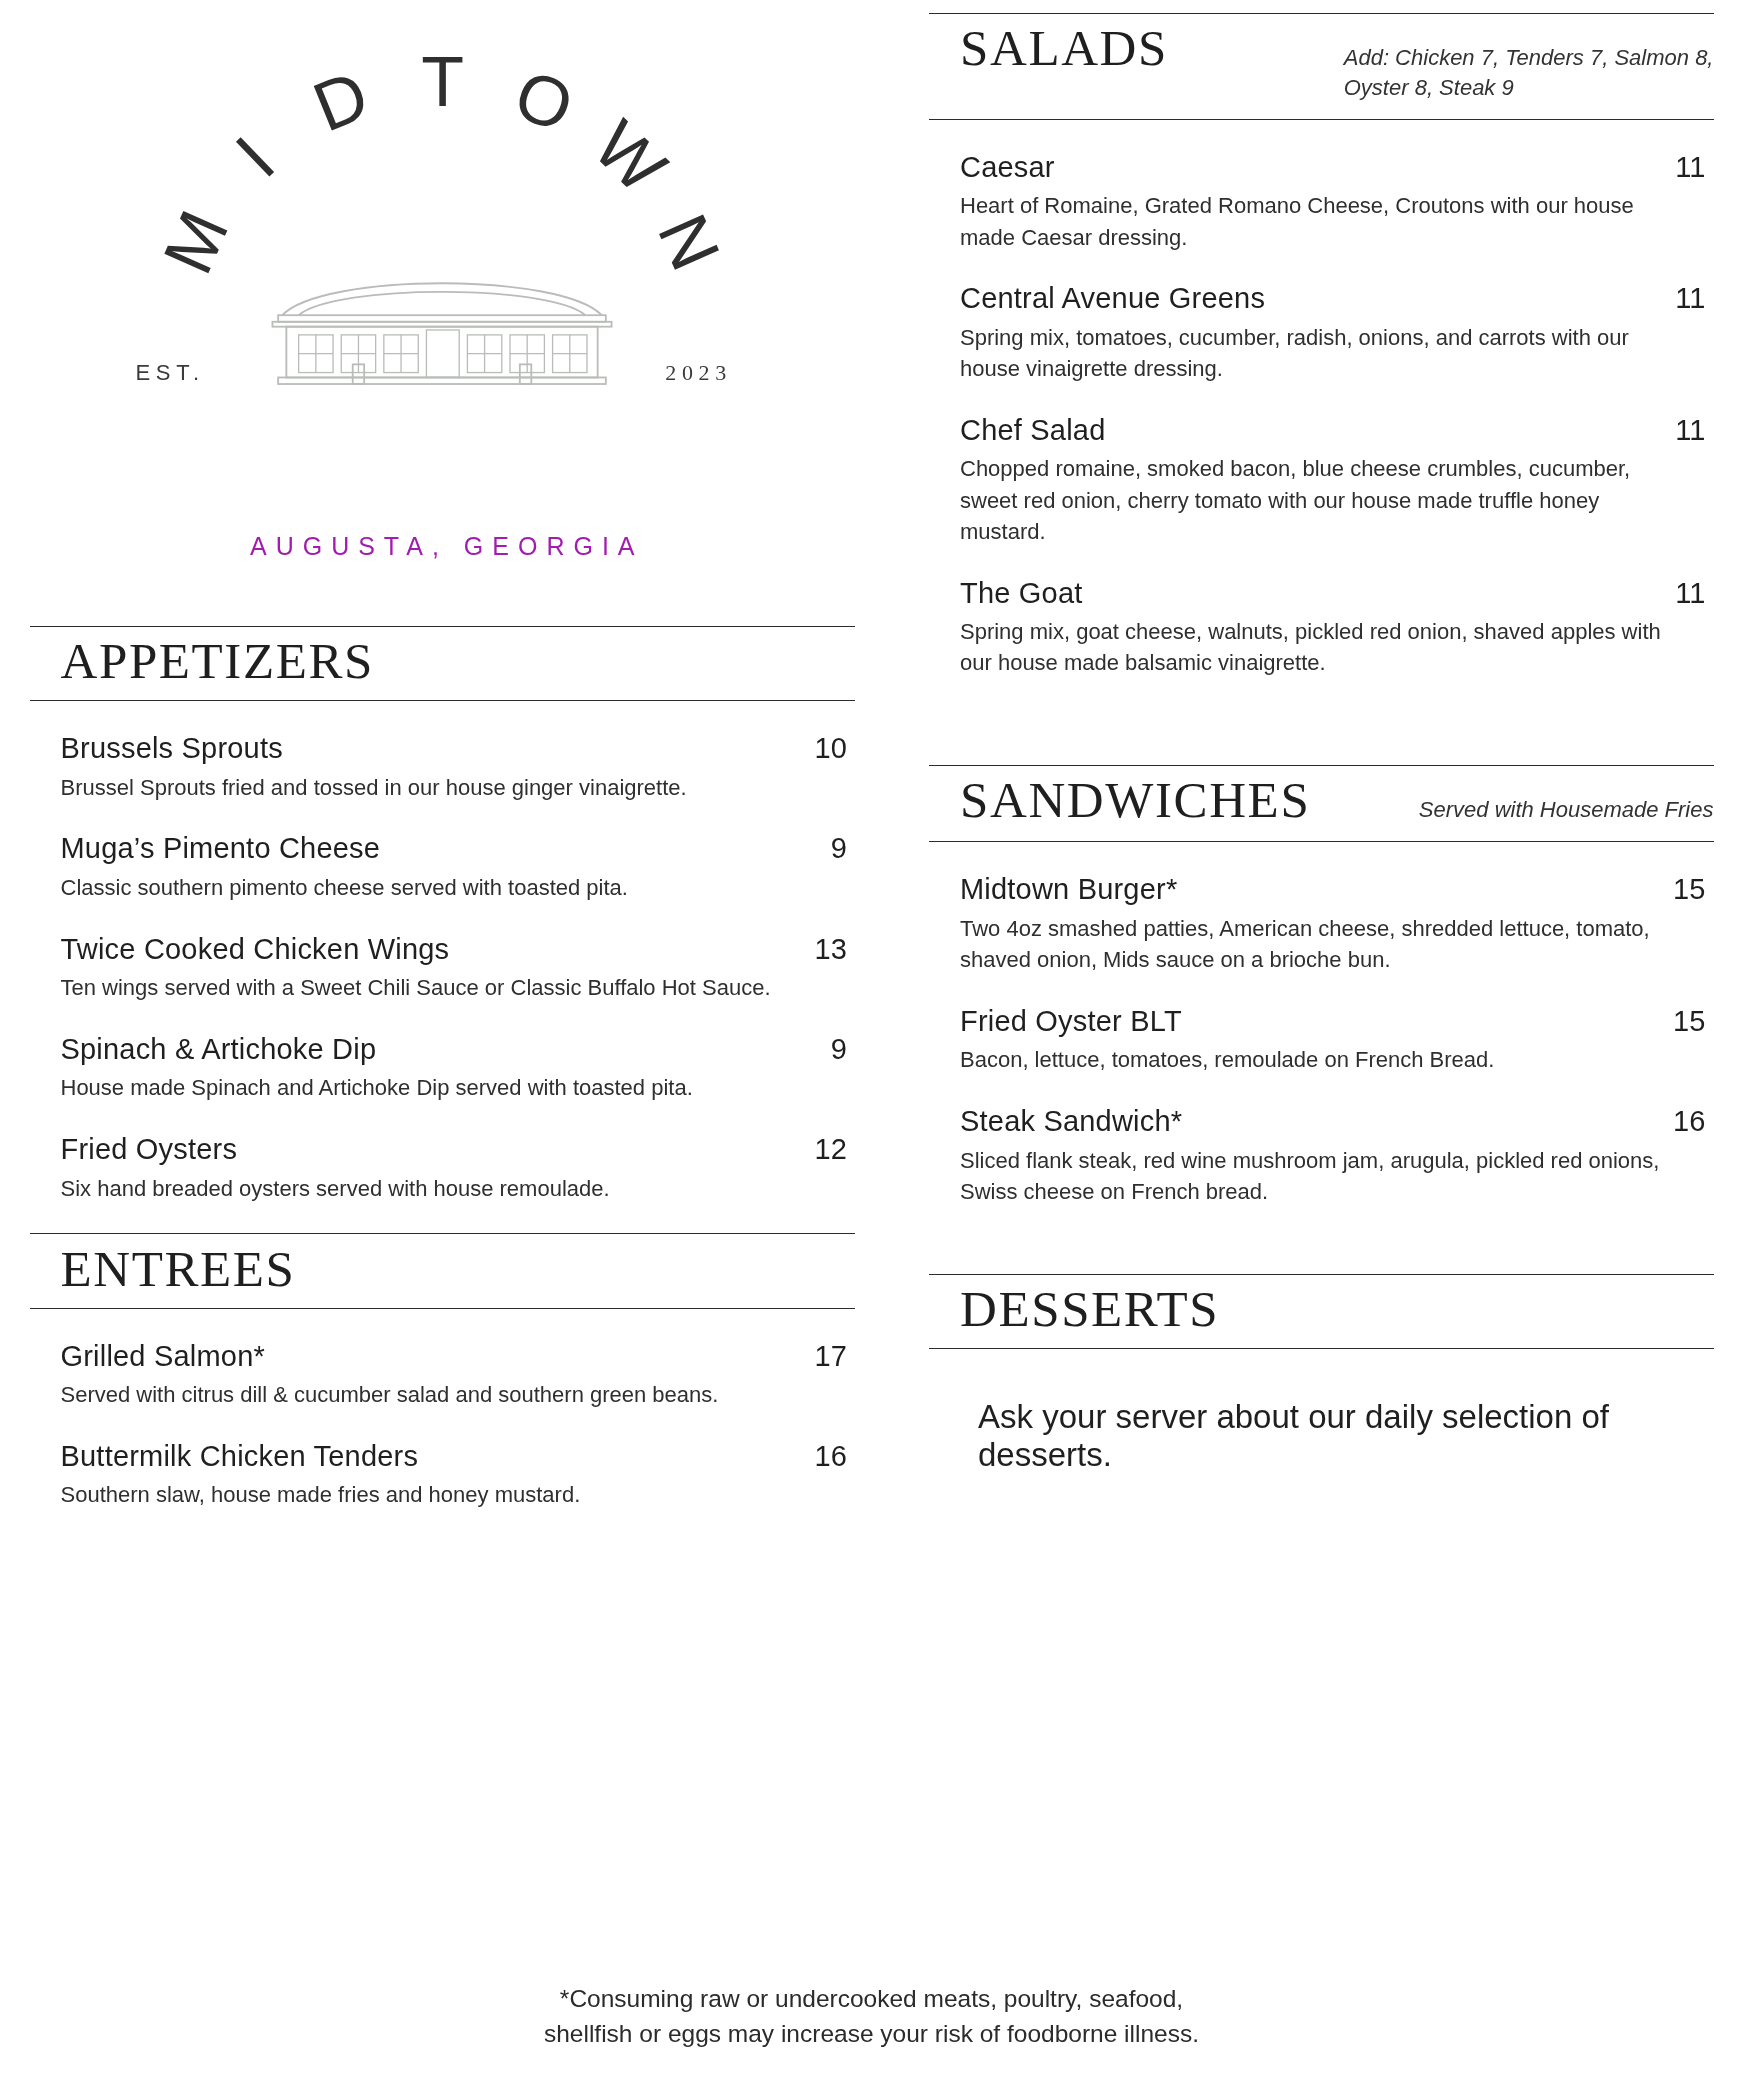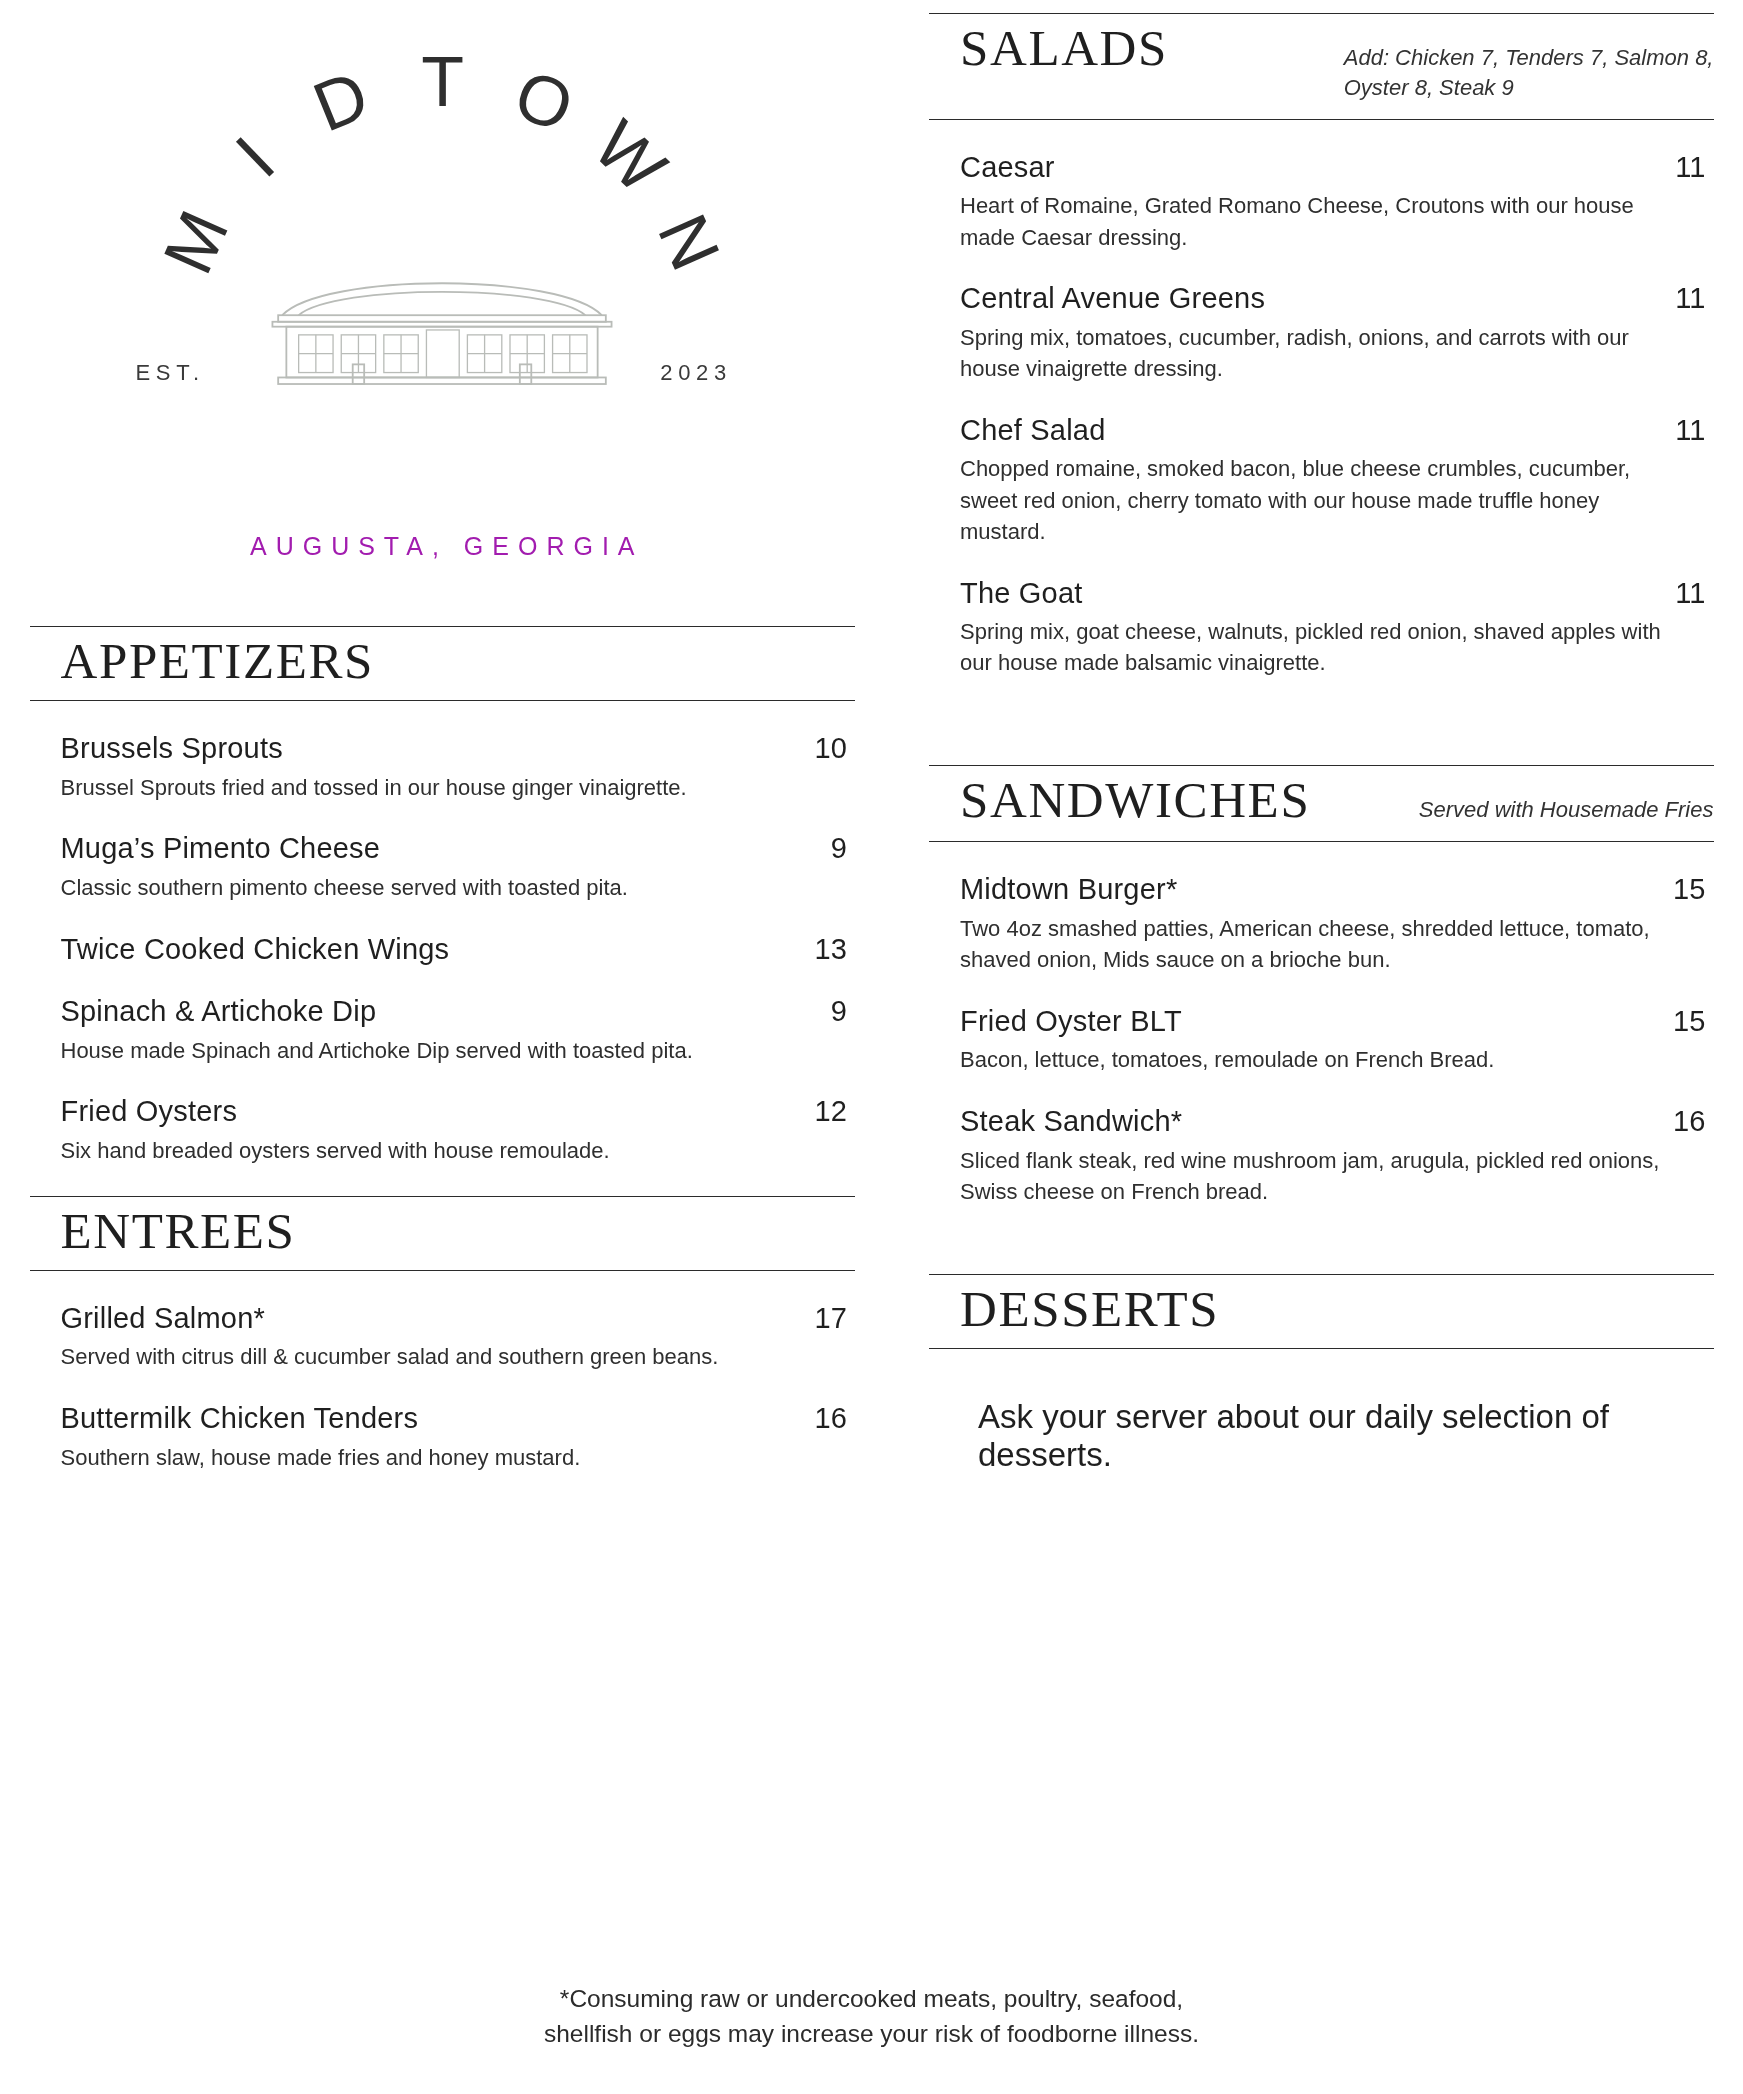--- a/index.html
+++ b/index.html
@@ -83,20 +83,21 @@
     text-align: center;
   }
   .est-right {
     position: absolute;
     right: 123px;
     top: 303px;
     font-size: 22px;
     letter-spacing: 5.7px;
     color: #3a3a3a;
     font-weight: 400;
+    font-family: Liberation Serif, serif;
   }
   .logo-tavern {
     position: absolute;
     top: 360px;
     width: 100%;
     text-align: center;
     font-size: 82px;
     letter-spacing: 21px;
     font-weight: 300;
     color: #2b2b2b;
@@ -286,20 +287,21 @@
               <span class="item-name">Muga’s Pimento Cheese</span>
               <span class="item-price">9</span>
             </div>
             <div class="item-desc">Classic southern pimento cheese served with toasted pita.</div>
           </div>
           <div class="item">
             <div class="item-row">
               <span class="item-name">Twice Cooked Chicken Wings</span>
               <span class="item-price">13</span>
             </div>
+            <div class="item-desc">Ten wings served with a Sweet Chili Sauce or Classic Buffalo Hot Sauce.</div>
           </div>
           <div class="item">
             <div class="item-row">
               <span class="item-name">Spinach &amp; Artichoke Dip</span>
               <span class="item-price">9</span>
             </div>
             <div class="item-desc">House made Spinach and Artichoke Dip served with toasted pita.</div>
           </div>
           <div class="item">
             <div class="item-row">

